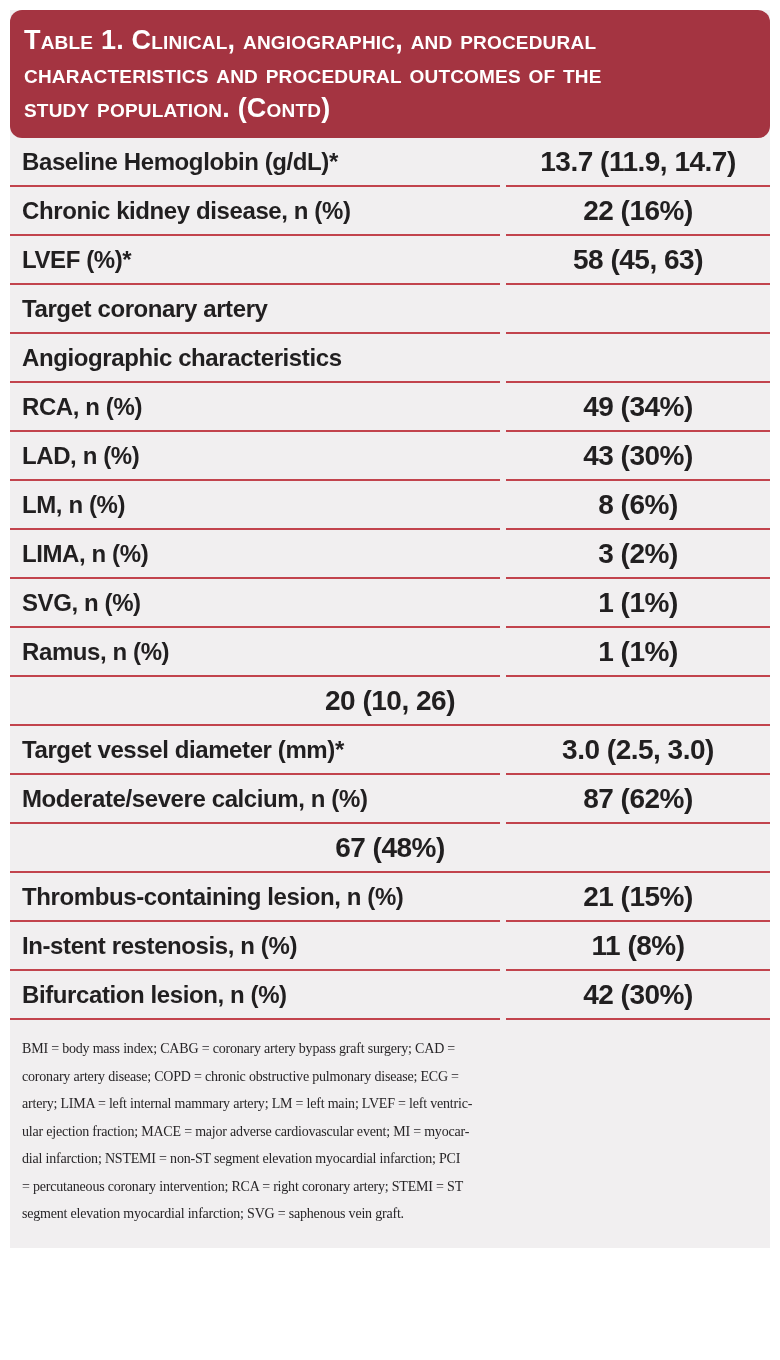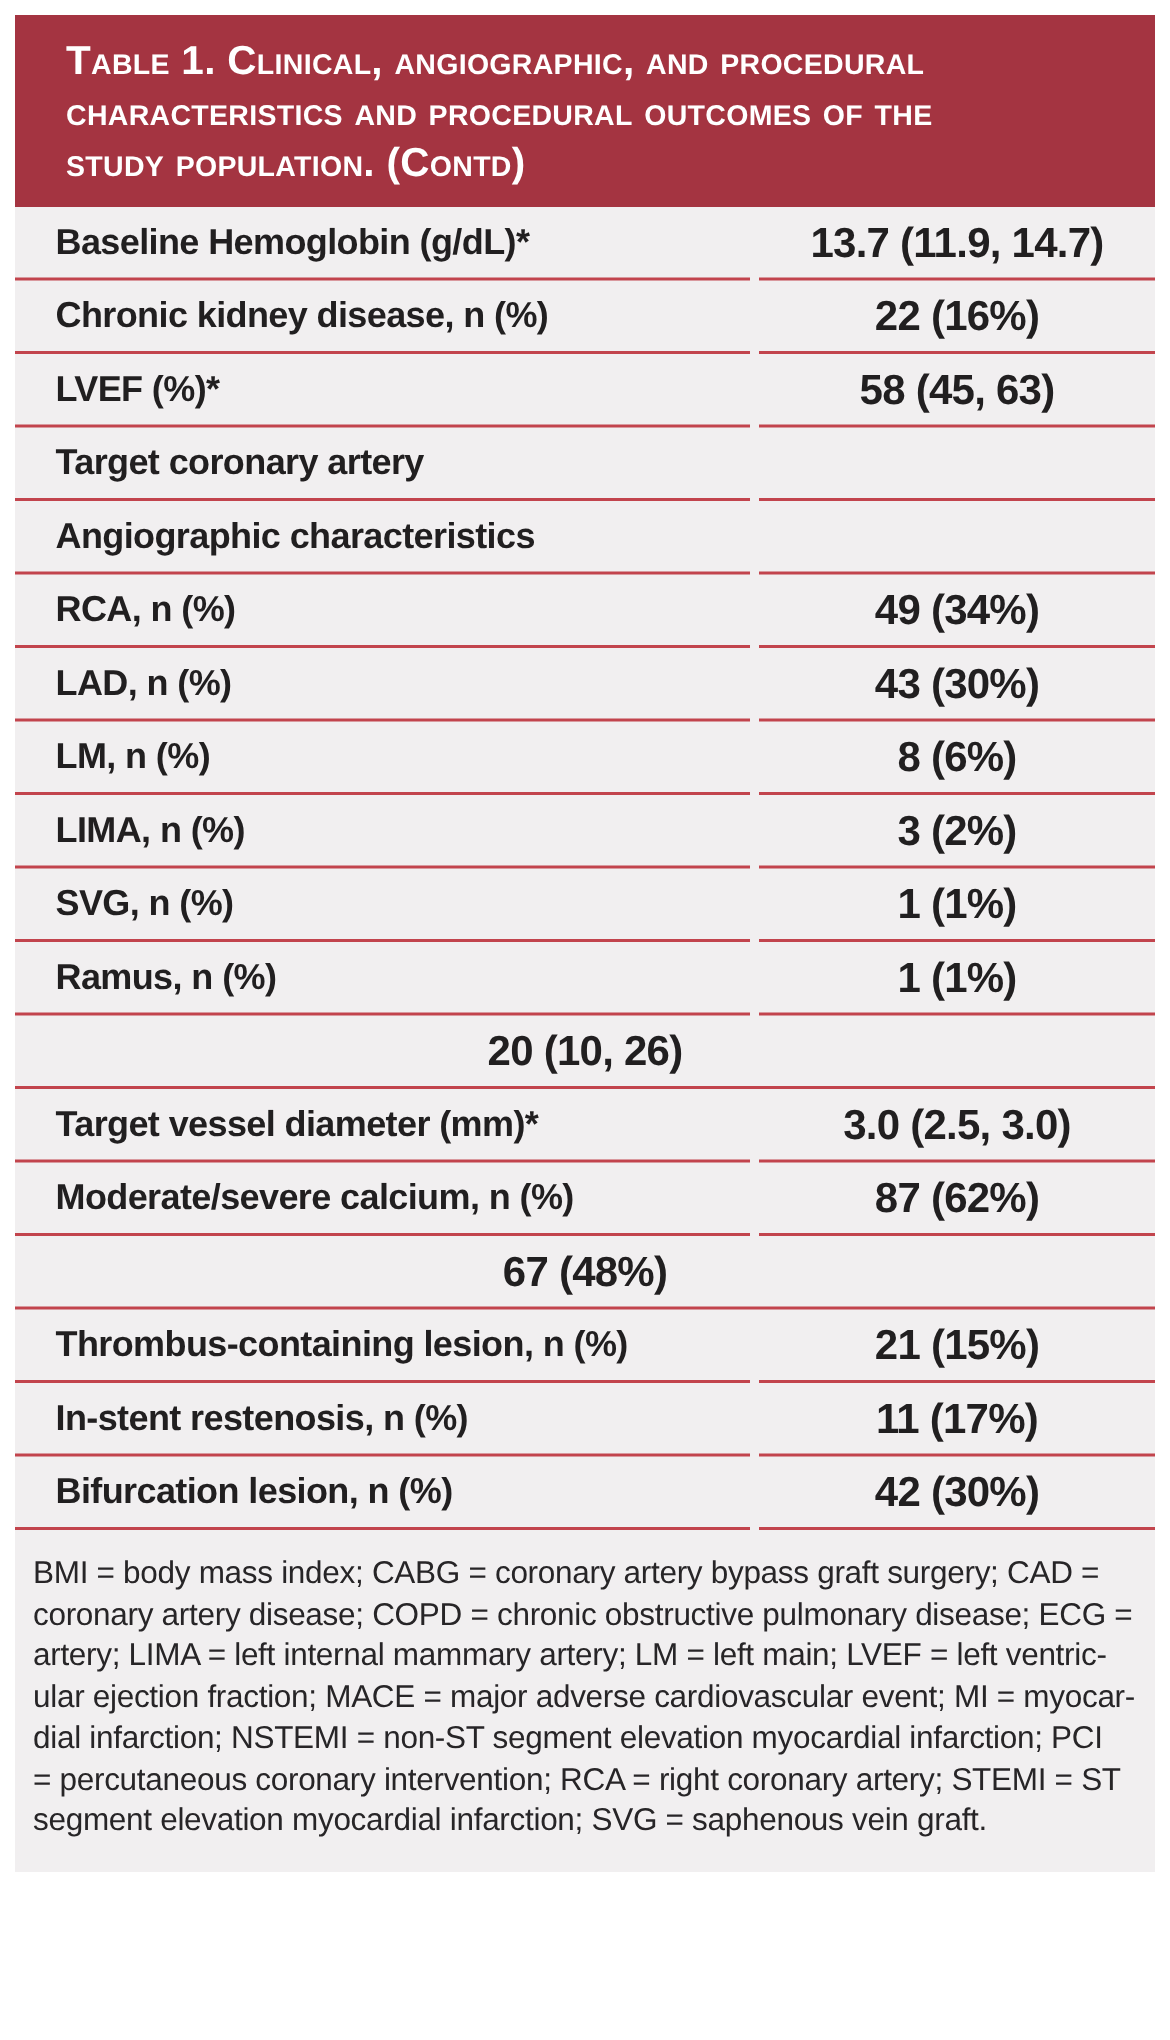--- a/index.html
+++ b/index.html
@@ -15,21 +15,22 @@
     font-family:"Liberation Sans",sans-serif;
     color:var(--ink);
     position:relative;
   }
   .table-card{
     position:absolute;left:10px;top:10px;width:760px;
     background:var(--card-bg);
   }
   .table-header{
     background:var(--header-bg);
-    padding:13px 24px 13px 34px;
+    padding:13px 24px 13px 14px;
+    border-radius:12px;
   }
   .title-line{
     display:block;
     font-variant:small-caps;
     font-weight:700;
     font-size:27px;
     line-height:34px;
     letter-spacing:0.2px;
     color:#ffffff;
   }
@@ -41,43 +42,44 @@
     column-gap:6px;
   }
   .cell{
     height:100%;
     display:flex;
     align-items:center;
     border-bottom:2.5px solid var(--line);
   }
   .cell-label{
     flex:0 0 490px;
-    padding-left:27px;
+    padding-left:12px;
     font-weight:700;
     font-size:24px;
     letter-spacing:-0.4px;
   }
   .cell-value{
     flex:1 1 auto;
     justify-content:center;
     font-weight:700;
     font-size:28px;
     letter-spacing:-0.5px;
   }
   .footnote{
     padding:15px 14px 20px 12px;
   }
   .footnote-line{
     display:block;
     font-weight:400;
-    font-size:21px;
+    font-size:14px;
     line-height:27.5px;
     letter-spacing:-0.2px;
     white-space:nowrap;
     color:#272527;
+    font-family:Liberation Serif, serif;
   }
 </style>
 </head>
 <body>
 
 <div class="table-card">
 
   <div class="table-header">
     <span class="title-line">Table 1. Clinical, angiographic, and procedural</span>
     <span class="title-line">characteristics and procedural outcomes of the</span>
@@ -142,21 +144,21 @@
   </div>
       <div class="row row-data">
     <div class="cell cell-value">67 (48%)</div>
   </div>
       <div class="row row-data">
     <div class="cell cell-label">Thrombus-containing lesion, n (%)</div>
     <div class="cell cell-value">21 (15%)</div>
   </div>
       <div class="row row-data">
     <div class="cell cell-label">In-stent restenosis, n (%)</div>
-    <div class="cell cell-value">11 (17%)</div>
+    <div class="cell cell-value">11 (8%)</div>
   </div>
       <div class="row row-data">
     <div class="cell cell-label">Bifurcation lesion, n (%)</div>
     <div class="cell cell-value">42 (30%)</div>
   </div>
     </div>
 
   <div class="footnote">
       <span class="footnote-line">BMI = body mass index; CABG = coronary artery bypass graft surgery; CAD =</span>
       <span class="footnote-line">coronary artery disease; COPD = chronic obstructive pulmonary disease; ECG =</span>

